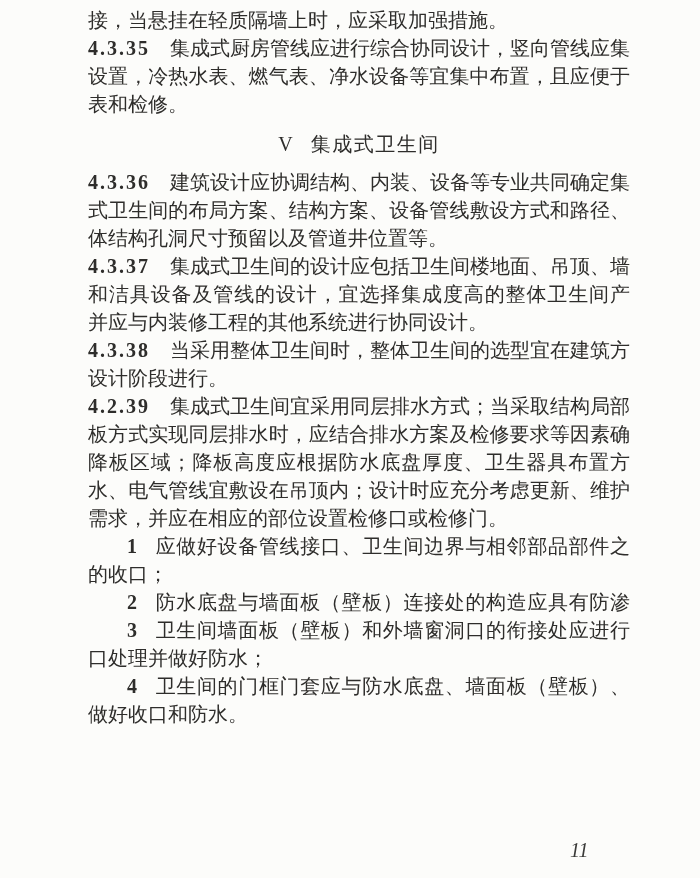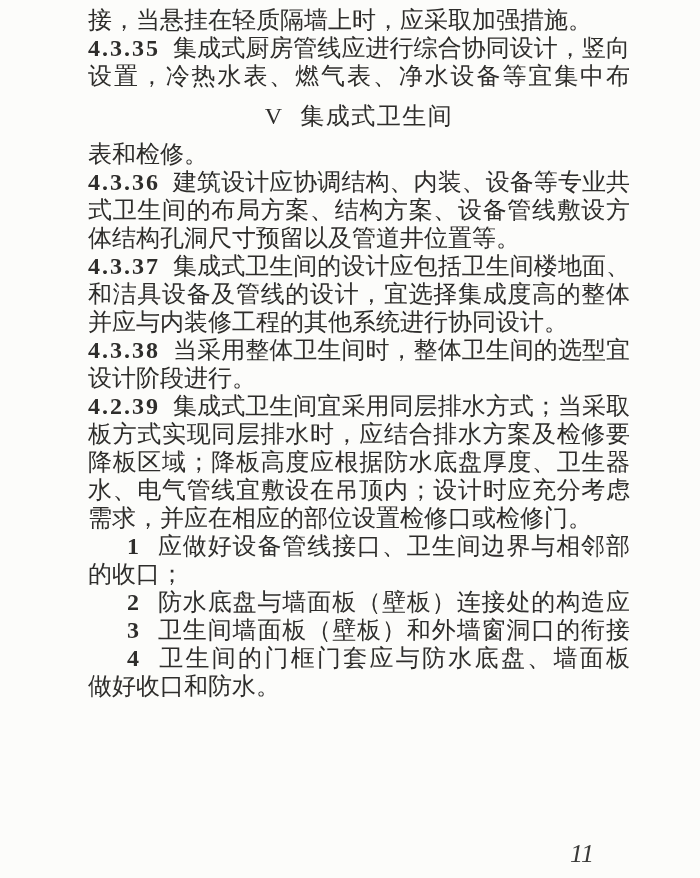--- a/index.html
+++ b/index.html
@@ -17,42 +17,42 @@
   }
   .content {
     position: absolute;
     left: 88px;
     top: 6px;
     width: 542px;
   }
   .line {
     height: 28px;
     line-height: 28px;
-    font-size: 24px;
+    font-size: 20px;
     text-align: justify;
     text-justify: inter-character;
     overflow: hidden;
     white-space: nowrap;
   }
   .line.full {
     white-space: normal;
     text-align-last: justify;
   }
   .line.end {
     white-space: normal;
     text-align-last: left;
   }
   .line.indent {
     padding-left: 39px;
     width: 503px;
   }
   .num {
     font-weight: bold;
     letter-spacing: 2px;
-    margin-right: 13px;
+    margin-right: 20px;
   }
   .indent .num {
     letter-spacing: 0;
     margin-right: 18px;
   }
   .line.heading {
     white-space: normal;
     text-align: center;
     text-align-last: center;
     margin-top: 12px;
@@ -62,49 +62,50 @@
   .heading .num {
     font-weight: normal;
     letter-spacing: 0;
     margin-right: 18px;
   }
   .page-number {
     position: absolute;
     left: 570px;
     top: 839px;
     width: 36px;
-    font-size: 26px;
+    font-size: 20px;
     font-style: italic;
     color: #3a3a38;
     text-align: left;
   }
 </style>
 </head>
 <body>
 
 <div class="content" id="content">
     <div class="line end"><span>接，当悬挂在轻质隔墙上时，应采取加强措施。</span></div>
     <div class="line full"><span class="num">4.3.35</span><span>集成式厨房管线应进行综合协同设计，竖向管线应集中</span></div>
     <div class="line full"><span>设置，冷热水表、燃气表、净水设备等宜集中布置，且应便于查</span></div>
+    <div class="line end"><span>表和检修。</span></div>
     <div class="line heading"><span class="num">V</span><span>集成式卫生间</span></div>
-    <div class="line end"><span>表和检修。</span></div>
     <div class="line full"><span class="num">4.3.36</span><span>建筑设计应协调结构、内装、设备等专业共同确定集成</span></div>
     <div class="line full"><span>式卫生间的布局方案、结构方案、设备管线敷设方式和路径、主</span></div>
     <div class="line end"><span>体结构孔洞尺寸预留以及管道井位置等。</span></div>
     <div class="line full"><span class="num">4.3.37</span><span>集成式卫生间的设计应包括卫生间楼地面、吊顶、墙面</span></div>
     <div class="line full"><span>和洁具设备及管线的设计，宜选择集成度高的整体卫生间产品，</span></div>
     <div class="line end"><span>并应与内装修工程的其他系统进行协同设计。</span></div>
     <div class="line full"><span class="num">4.3.38</span><span>当采用整体卫生间时，整体卫生间的选型宜在建筑方案</span></div>
     <div class="line end"><span>设计阶段进行。</span></div>
     <div class="line full"><span class="num">4.2.39</span><span>集成式卫生间宜采用同层排水方式；当采取结构局部降</span></div>
     <div class="line full"><span>板方式实现同层排水时，应结合排水方案及检修要求等因素确定</span></div>
     <div class="line full"><span>降板区域；降板高度应根据防水底盘厚度、卫生器具布置方案、</span></div>
     <div class="line full"><span>水、电气管线宜敷设在吊顶内；设计时应充分考虑更新、维护的</span></div>
     <div class="line end"><span>需求，并应在相应的部位设置检修口或检修门。</span></div>
     <div class="line full indent"><span class="num">1</span><span>应做好设备管线接口、卫生间边界与相邻部品部件之间</span></div>
     <div class="line end"><span>的收口；</span></div>
     <div class="line full indent"><span class="num">2</span><span>防水底盘与墙面板（壁板）连接处的构造应具有防渗漏</span></div>
     <div class="line full indent"><span class="num">3</span><span>卫生间墙面板（壁板）和外墙窗洞口的衔接处应进行收</span></div>
+    <div class="line end"><span>口处理并做好防水；</span></div>
     <div class="line full indent"><span class="num">4</span><span>卫生间的门框门套应与防水底盘、墙面板（壁板）、墙体</span></div>
     <div class="line end"><span>做好收口和防水。</span></div>
   </div>
 
 <div class="page-number">11</div>
 
 </body></html>

